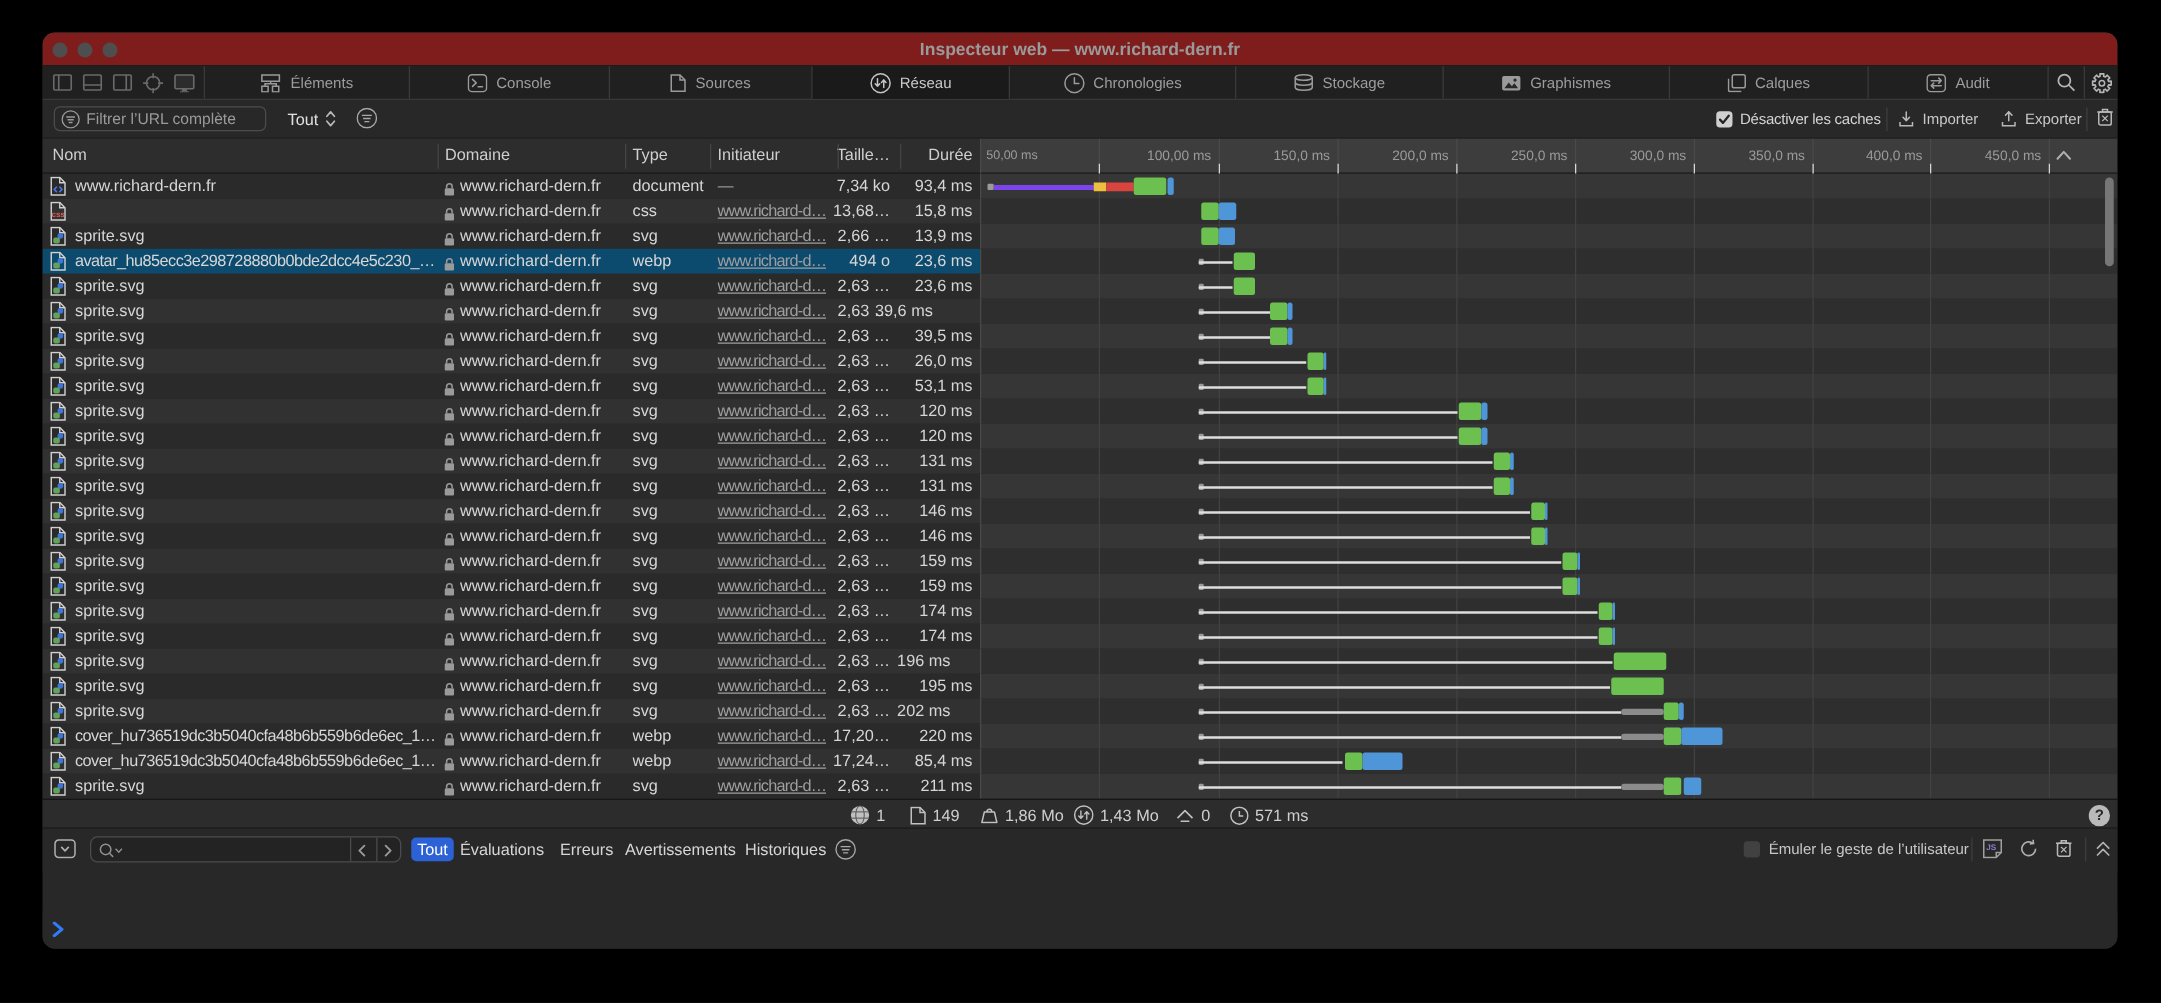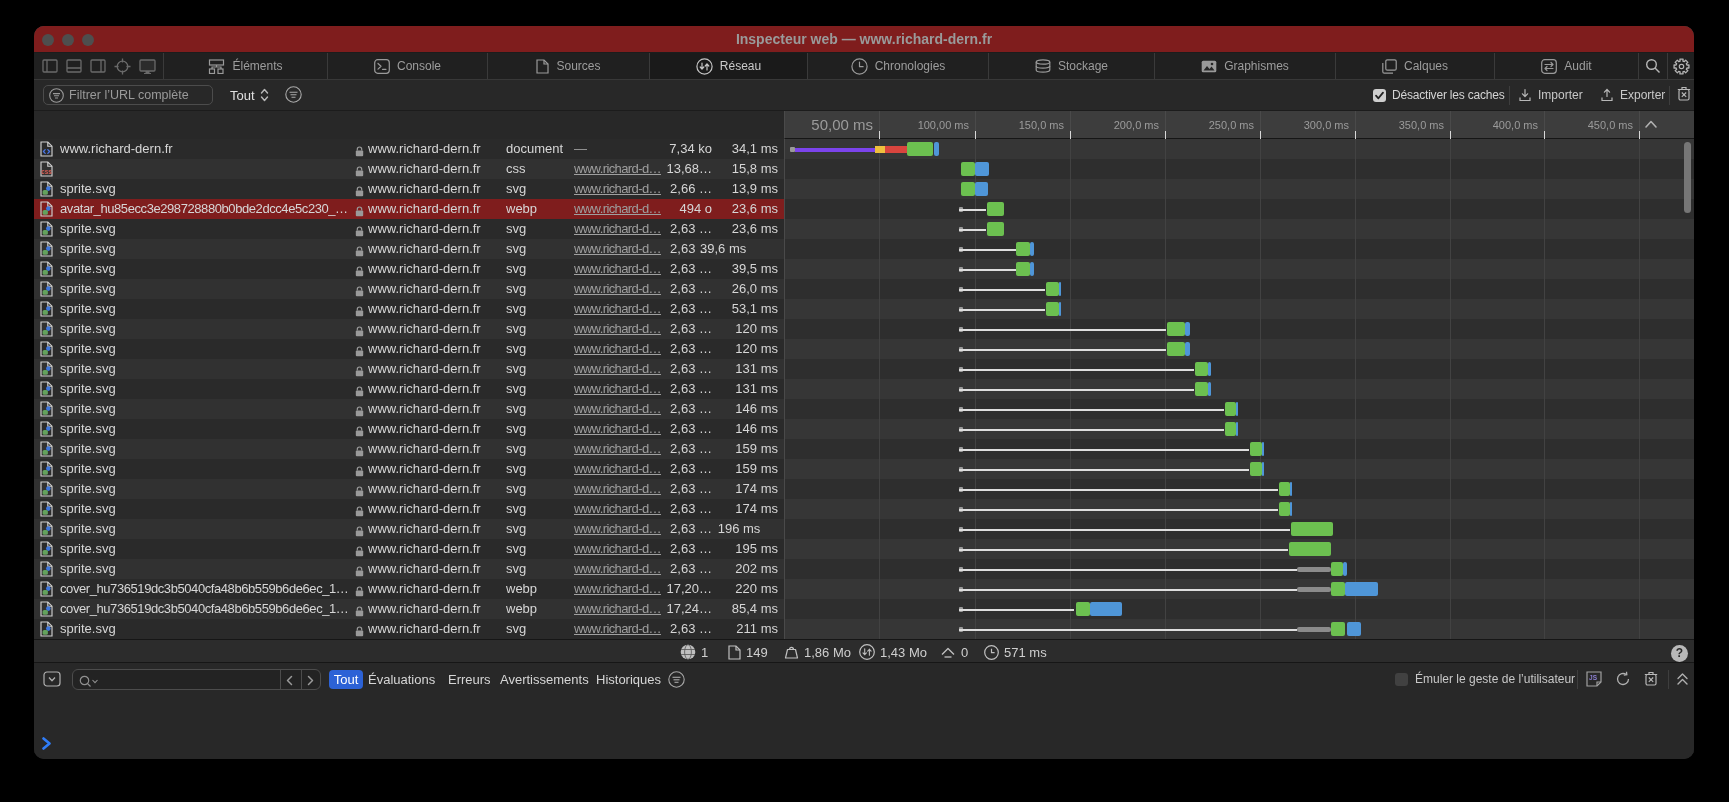--- a/index.html
+++ b/index.html
@@ -181,22 +181,35 @@
         <span>Exporter</span>
       </div>
 <div class="abs" style="left:1635px;top:6px;width:1px;height:19px;background:#3e3e3e"></div>
 <div class="abs" style="left:1643px;top:6px"><svg width="14" height="15" viewBox="0 0 14 15" style="">
           <rect x="2" y="3.5" width="10" height="10.5" rx="1.5" fill="none" stroke="#b8b8b8" stroke-width="1.2"></rect>
           <line x1="0.8" y1="3.5" x2="13.2" y2="3.5" stroke="#b8b8b8" stroke-width="1.2"></line>
           <path d="M5 3.5 v-2 h4 v2" fill="none" stroke="#b8b8b8" stroke-width="1.2"></path>
           <path d="M4.8 6.5 l4.4 4.4 m0 -4.4 l-4.4 4.4" stroke="#b8b8b8" stroke-width="1.1"></path>
         </svg></div>
 </div>
+<div class="abs" style="left:0;top:85px;width:750px;height:28px;background:#2d2d2d;border-bottom:1px solid #161616">
+<div class="hdr-lbl" style="left:8px">Nom</div>
+<div class="hdr-lbl" style="left:322px">Domaine</div>
+<div class="hdr-lbl" style="left:472px">Type</div>
+<div class="hdr-lbl" style="left:540px">Initiateur</div>
+<div class="hdr-lbl" style="left:600px;width:78px;text-align:right">Taille…</div>
+<div class="hdr-lbl" style="left:666px;width:78px;text-align:right">Durée</div>
+<div class="abs" style="left:316px;top:4px;width:1px;height:20px;background:#454545"></div>
+<div class="abs" style="left:466px;top:4px;width:1px;height:20px;background:#454545"></div>
+<div class="abs" style="left:534px;top:4px;width:1px;height:20px;background:#454545"></div>
+<div class="abs" style="left:636px;top:4px;width:1px;height:20px;background:#454545"></div>
+<div class="abs" style="left:686px;top:4px;width:1px;height:20px;background:#454545"></div>
+</div>
 <div class="abs" style="left:750px;top:85px;width:910px;height:28px;background:#3d3d3d;border-bottom:1px solid #161616;border-left:1px solid #4a4a4a">
-<div class="abs" style="left:4px;top:0;width:84px;height:28px;line-height:28px;text-align:right;font-size:15px;color:#9b9b9b">50,00 ms</div>
+<div class="abs" style="left:4px;top:0;width:84px;height:28px;line-height:28px;text-align:left;font-size:10px;color:#9b9b9b">50,00 ms</div>
 <div class="abs" style="left:94px;top:0;width:1px;height:28px;background:#4a4a4a"></div>
 <div class="abs" style="left:94px;top:20px;width:1px;height:8px;background:#d8d8d8"></div>
 <div class="abs" style="left:100px;top:0;width:84px;height:28px;line-height:28px;text-align:right;font-size:11px;color:#9b9b9b">100,00 ms</div>
 <div class="abs" style="left:190px;top:0;width:1px;height:28px;background:#4a4a4a"></div>
 <div class="abs" style="left:190px;top:20px;width:1px;height:8px;background:#d8d8d8"></div>
 <div class="abs" style="left:195px;top:0;width:84px;height:28px;line-height:28px;text-align:right;font-size:11px;color:#9b9b9b">150,0 ms</div>
 <div class="abs" style="left:285px;top:0;width:1px;height:28px;background:#4a4a4a"></div>
 <div class="abs" style="left:285px;top:20px;width:1px;height:8px;background:#d8d8d8"></div>
 <div class="abs" style="left:290px;top:0;width:84px;height:28px;line-height:28px;text-align:right;font-size:11px;color:#9b9b9b">200,0 ms</div>
 <div class="abs" style="left:380px;top:0;width:1px;height:28px;background:#4a4a4a"></div>
@@ -228,21 +241,21 @@
         </svg></span>
 <span class="cell" style="left:26px;width:289px">www.richard-dern.fr</span>
 <span class="cell" style="left:321px;top:4px"><svg width="9" height="11" viewBox="0 0 9 11" style="">
           <rect x="0.8" y="4.5" width="7.4" height="5.8" rx="1" fill="#9a9a9a"></rect>
           <path d="M2.3 4.5 v-1.3 a2.2 2.2 0 0 1 4.4 0 v1.3" fill="none" stroke="#9a9a9a" stroke-width="1.2"></path>
         </svg></span>
 <span class="cell" style="left:334px">www.richard-dern.fr</span>
 <span class="cell" style="left:472px">document</span>
 <span class="cell" style="left:540px;color:#9f9f9f">—</span>
 <span class="cell" style="left:600px;width:78px;text-align:right">7,34 ko</span>
-<span class="cell" style="left:666px;width:78px;text-align:right">34,1 ms</span>
+<span class="cell" style="left:666px;width:78px;text-align:right">93,4 ms</span>
 </div>
 <div class="wrow" style="top:113px;background:#363636;border-left:1px solid #4a4a4a">
 <div class="glin" style="left:94px"></div>
 <div class="glin" style="left:190px"></div>
 <div class="glin" style="left:285px"></div>
 <div class="glin" style="left:380px"></div>
 <div class="glin" style="left:475px"></div>
 <div class="glin" style="left:570px"></div>
 <div class="glin" style="left:665px"></div>
 <div class="glin" style="left:759px"></div>
@@ -307,21 +320,21 @@
 <div class="glin" style="left:285px"></div>
 <div class="glin" style="left:380px"></div>
 <div class="glin" style="left:475px"></div>
 <div class="glin" style="left:570px"></div>
 <div class="glin" style="left:665px"></div>
 <div class="glin" style="left:759px"></div>
 <div class="glin" style="left:854px"></div>
 <div class="bar" style="left:176px;top:3px;width:14px;height:14px;background:#6cc050"></div>
 <div class="bar" style="left:190px;top:3px;width:13px;height:14px;background:#4f96d8"></div>
 </div>
-<div class="row" style="top:173px;background:#7f1d1d">
+<div class="row" style="top:173px;background:#0c4a6e">
 <span class="cell" style="left:6px;top:2px"><svg width="13" height="16" viewBox="0 0 13 16" style="">
           <path d="M1 1 h6.8 l4.2 4.2 v9.8 h-11 z" fill="none" stroke="#d0d0d0" stroke-width="1.15"></path>
           <path d="M7.8 1 v4.2 h4.2" fill="none" stroke="#d0d0d0" stroke-width="1.15"></path>
           <circle cx="8.3" cy="7.6" r="2.3" fill="#3d76dd"></circle>
           <rect x="2.6" y="8.9" width="5.3" height="4.9" rx="1.6" fill="#63a15d"></rect>
         </svg></span>
 <span class="cell" style="left:26px;width:289px;letter-spacing:-0.42px">avatar_hu85ecc3e298728880b0bde2dcc4e5c230_…</span>
 <span class="cell" style="left:321px;top:4px"><svg width="9" height="11" viewBox="0 0 9 11" style="">
           <rect x="0.8" y="4.5" width="7.4" height="5.8" rx="1" fill="#9a9a9a"></rect>
           <path d="M2.3 4.5 v-1.3 a2.2 2.2 0 0 1 4.4 0 v1.3" fill="none" stroke="#9a9a9a" stroke-width="1.2"></path>
@@ -913,21 +926,21 @@
         </svg></span>
 <span class="cell" style="left:26px;width:289px">sprite.svg</span>
 <span class="cell" style="left:321px;top:4px"><svg width="9" height="11" viewBox="0 0 9 11" style="">
           <rect x="0.8" y="4.5" width="7.4" height="5.8" rx="1" fill="#9a9a9a"></rect>
           <path d="M2.3 4.5 v-1.3 a2.2 2.2 0 0 1 4.4 0 v1.3" fill="none" stroke="#9a9a9a" stroke-width="1.2"></path>
         </svg></span>
 <span class="cell" style="left:334px">www.richard-dern.fr</span>
 <span class="cell" style="left:472px">svg</span>
 <span class="cell" style="left:540px;color:#9f9f9f;text-decoration:underline;letter-spacing:-0.6px">www.richard-d…</span>
 <span class="cell" style="left:600px;width:78px;text-align:right">2,63 …</span>
-<span class="cell" style="left:666px;width:78px;text-align:right">202 ms</span>
+<span class="cell" style="left:666px;width:78px;text-align:center">202 ms</span>
 </div>
 <div class="wrow" style="top:533px;background:#2e2e2e;border-left:1px solid #4a4a4a">
 <div class="glin" style="left:94px"></div>
 <div class="glin" style="left:190px"></div>
 <div class="glin" style="left:285px"></div>
 <div class="glin" style="left:380px"></div>
 <div class="glin" style="left:475px"></div>
 <div class="glin" style="left:570px"></div>
 <div class="glin" style="left:665px"></div>
 <div class="glin" style="left:759px"></div>

